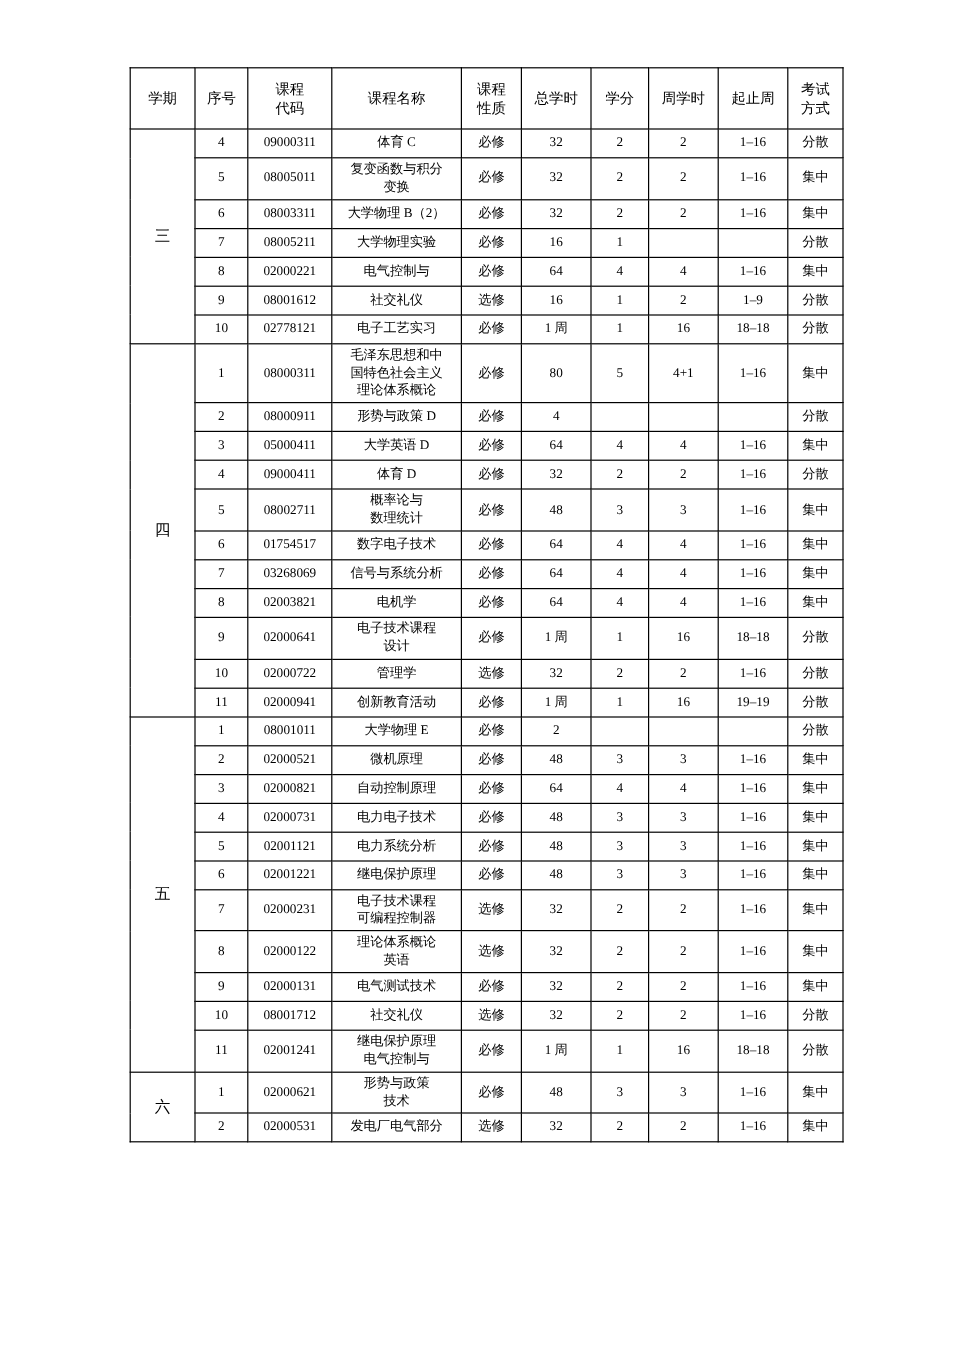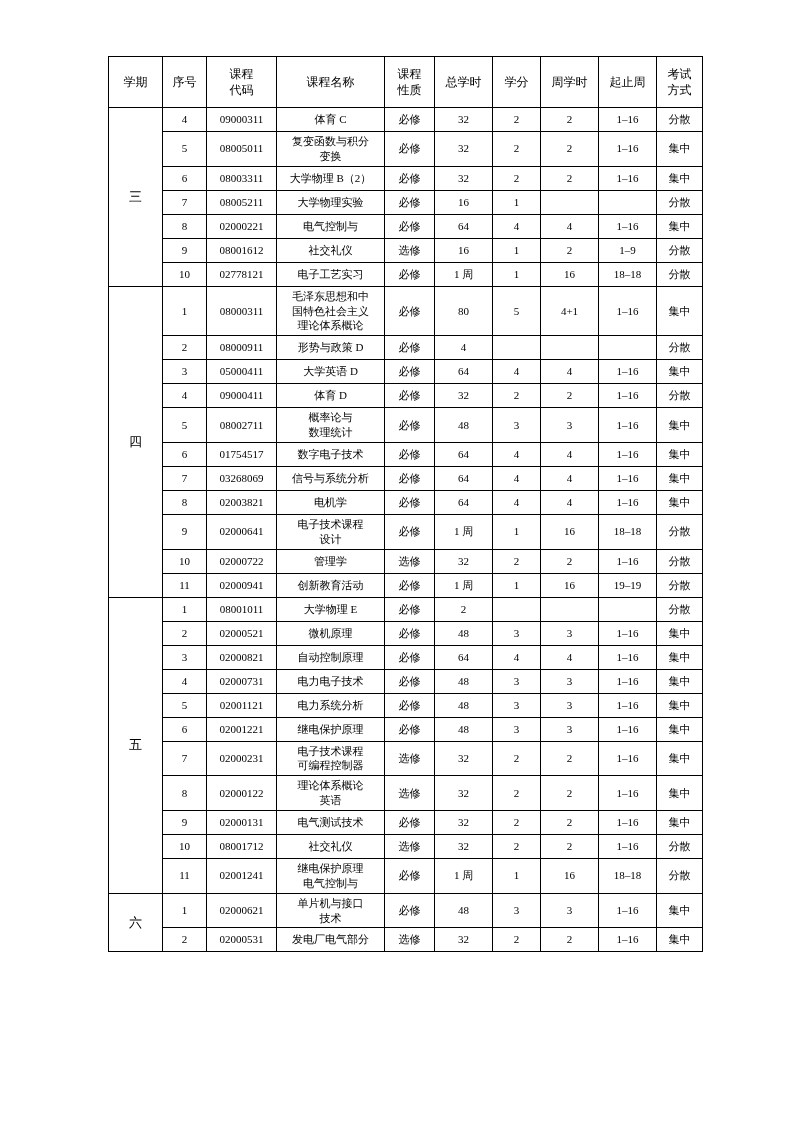--- a/index.html
+++ b/index.html
@@ -442,21 +442,21 @@
           <td>1</td>
           <td>16</td>
           <td>18–18</td>
           <td>分散</td>
         </tr>
         <tr>
           <td class="term" rowspan="2">六</td>
           <td>1</td>
           <td>02000621</td>
           <td class="namecell two-line">
-            <div>单片机与接口</div>
+            <div>形势与政策</div>
             <div>技术</div>
           </td>
           <td>必修</td>
           <td>48</td>
           <td>3</td>
           <td>3</td>
           <td>1–16</td>
           <td>集中</td>
         </tr>
         <tr>

